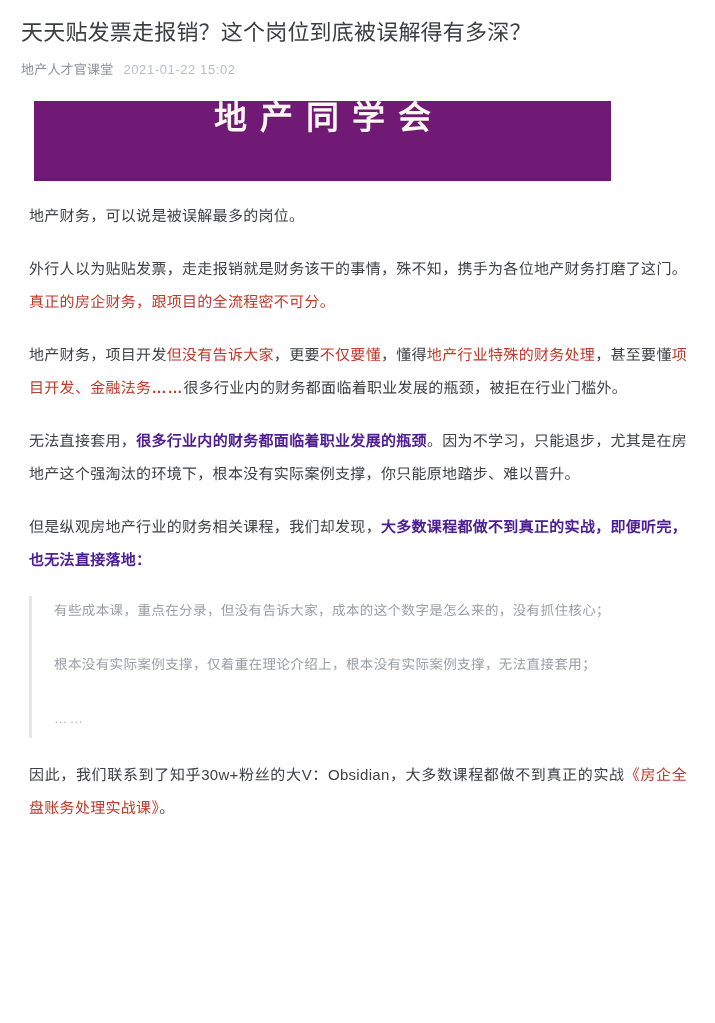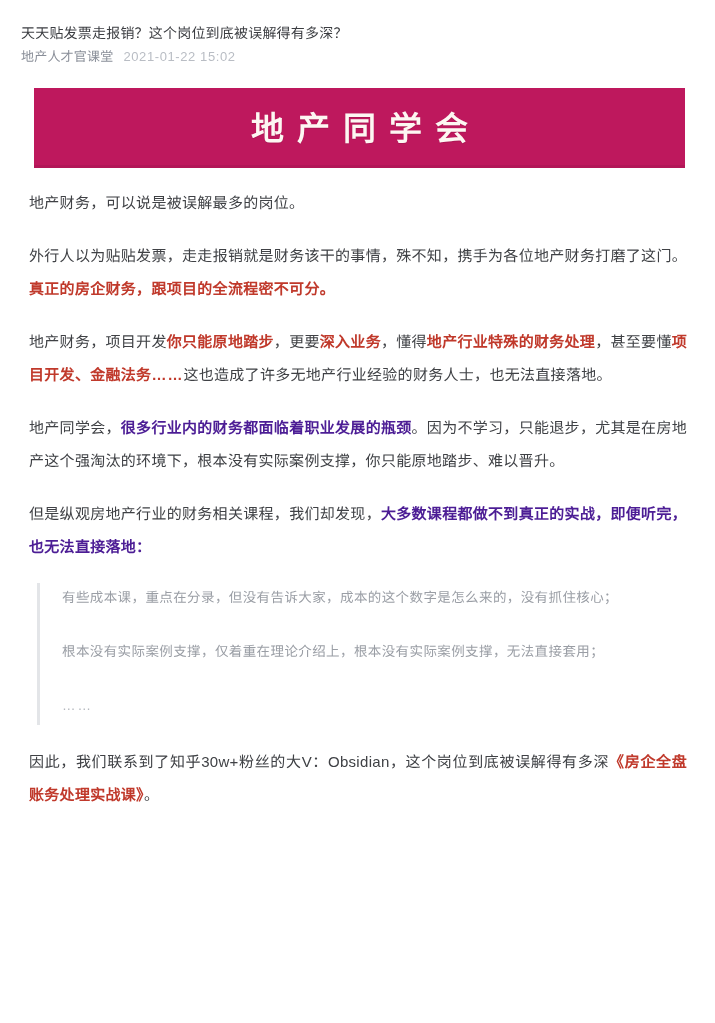--- a/index.html
+++ b/index.html
@@ -22,30 +22,31 @@
     height: 1023px;
     background: #ffffff;
     box-sizing: border-box;
   }
 
   
   .article-header {
     padding: 18px 20px 0 20px;
   }
   .article-title {
-    font-size: 14px;
+    font-size: 22px;
     line-height: 30px;
     color: #3b3d41;
     font-weight: 400;
     letter-spacing: 0.2px;
     margin: 0;
     padding: 0 0 0 1px;
     white-space: nowrap;
   }
   .article-meta {
+    margin-top: 13px;
     padding-left: 1px;
     font-size: 13px;
     line-height: 18px;
     white-space: nowrap;
   }
   .meta-source {
     color: #8a8f99;
     letter-spacing: 0.2px;
   }
   .meta-time {
@@ -54,25 +55,25 @@
     letter-spacing: 0.6px;
     font-family: "Liberation Sans", "DejaVu Sans", sans-serif;
   }
 
   
   .banner-wrap {
     margin-top: 22px;
     padding: 0 20px 0 34px;
   }
   .banner {
-    width: 651px;
+    width: 577px;
     height: 80px;
-    background: #be185d;
+    background: #701a75;
     display: flex;
-    align-items: center;
+    align-items: flex-start;
     justify-content: center;
     position: relative;
     overflow: hidden;
   }
   .banner::after {
     content: "";
     position: absolute;
     left: 0; right: 0; bottom: 0;
     height: 3px;
     background: rgba(0,0,0,0.06);
@@ -99,37 +100,37 @@
     color: #3f4145;
     margin: 0 0 20px 0;
     letter-spacing: 0.3px;
     text-align: justify;
     text-justify: inter-ideograph;
   }
   .para:last-child { margin-bottom: 0; }
 
   .hl {
     color: #c0392b;
-    font-weight: 700;
+    font-weight: 400;
   }
   .hl-soft {
     color: #4c1d95;
     font-weight: 700;
   }
   .hl-dots {
     color: #c0392b;
     font-weight: 700;
     letter-spacing: 1px;
   }
 
   
   .quote-block {
     border-left: 3px solid #e3e5e8;
     padding: 4px 0 2px 22px;
-    margin: 0 0 20px 8px;
+    margin: 0 0 20px 0;
   }
   .quote-line {
     font-size: 13.5px;
     line-height: 22px;
     color: #9a9ea5;
     margin: 0 0 32px 0;
     letter-spacing: 0.4px;
   }
   .quote-line.last {
     margin-bottom: 6px;
@@ -154,29 +155,29 @@
       <span class="banner-text">地产同学会</span>
     </div>
   </div>
 
   <div class="article-body">
 
     <p class="para"><span>地产财务，可以说是被误解最多的岗位。</span></p>
 
     <p class="para"><span>外行人以为贴贴发票，走走报销就是财务该干的事情，殊不知，携手为各位地产财务打磨了这门。</span><span class="hl">真正的房企财务，跟项目的全流程密不可分。</span></p>
 
-    <p class="para"><span>地产财务，项目开发</span><span class="hl">你只能原地踏步</span><span>，更要</span><span class="hl">深入业务</span><span>，懂得</span><span class="hl">地产行业特殊的财务处理</span><span>，甚至要懂</span><span class="hl">项目开发、金融法务</span><span class="hl-dots">……</span><span>这也造成了许多无地产行业经验的财务人士，也无法直接落地。</span></p>
+    <p class="para"><span>地产财务，项目开发</span><span class="hl">但没有告诉大家</span><span>，更要</span><span class="hl">不仅要懂</span><span>，懂得</span><span class="hl">地产行业特殊的财务处理</span><span>，甚至要懂</span><span class="hl">项目开发、金融法务</span><span class="hl-dots">……</span><span>很多行业内的财务都面临着职业发展的瓶颈，被拒在行业门槛外。</span></p>
 
-    <p class="para"><span>地产同学会，</span><span class="hl-soft">很多行业内的财务都面临着职业发展的瓶颈</span><span>。因为不学习，只能退步，尤其是在房地产这个强淘汰的环境下，根本没有实际案例支撑，你只能原地踏步、难以晋升。</span></p>
+    <p class="para"><span>无法直接套用，</span><span class="hl-soft">很多行业内的财务都面临着职业发展的瓶颈</span><span>。因为不学习，只能退步，尤其是在房地产这个强淘汰的环境下，根本没有实际案例支撑，你只能原地踏步、难以晋升。</span></p>
 
     <p class="para"><span>但是纵观房地产行业的财务相关课程，我们却发现，</span><span class="hl-soft">大多数课程都做不到真正的实战，即便听完，也无法直接落地：</span></p>
 
     <div class="quote-block">
       <p class="quote-line">有些成本课，重点在分录，但没有告诉大家，成本的这个数字是怎么来的，没有抓住核心；</p>
       <p class="quote-line">根本没有实际案例支撑，仅着重在理论介绍上，根本没有实际案例支撑，无法直接套用；</p>
       <p class="quote-line last">……</p>
     </div>
 
 
-    <p class="para"><span>因此，我们联系到了知乎30w+粉丝的大V：Obsidian，这个岗位到底被误解得有多深</span><span class="hl">《房企全盘账务处理实战课》</span><span>。</span></p>
+    <p class="para"><span>因此，我们联系到了知乎30w+粉丝的大V：Obsidian，大多数课程都做不到真正的实战</span><span class="hl">《房企全盘账务处理实战课》</span><span>。</span></p>
 
   </div>
 </div>
 
 </body></html>

